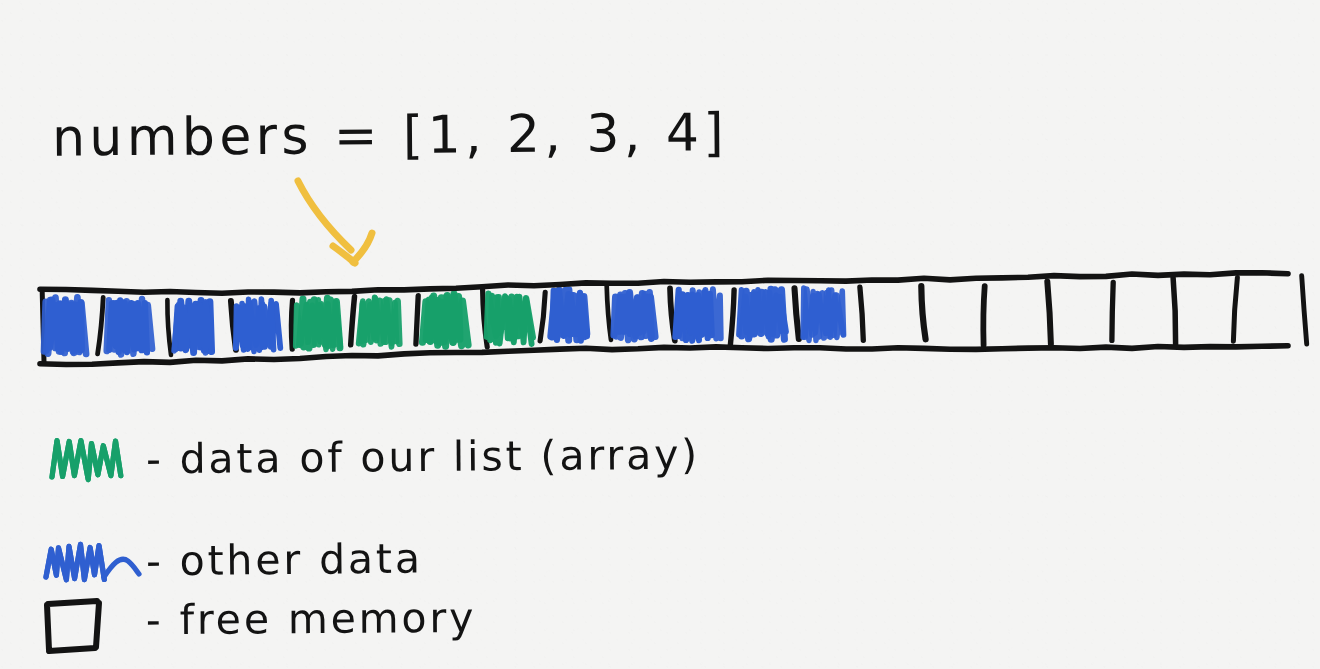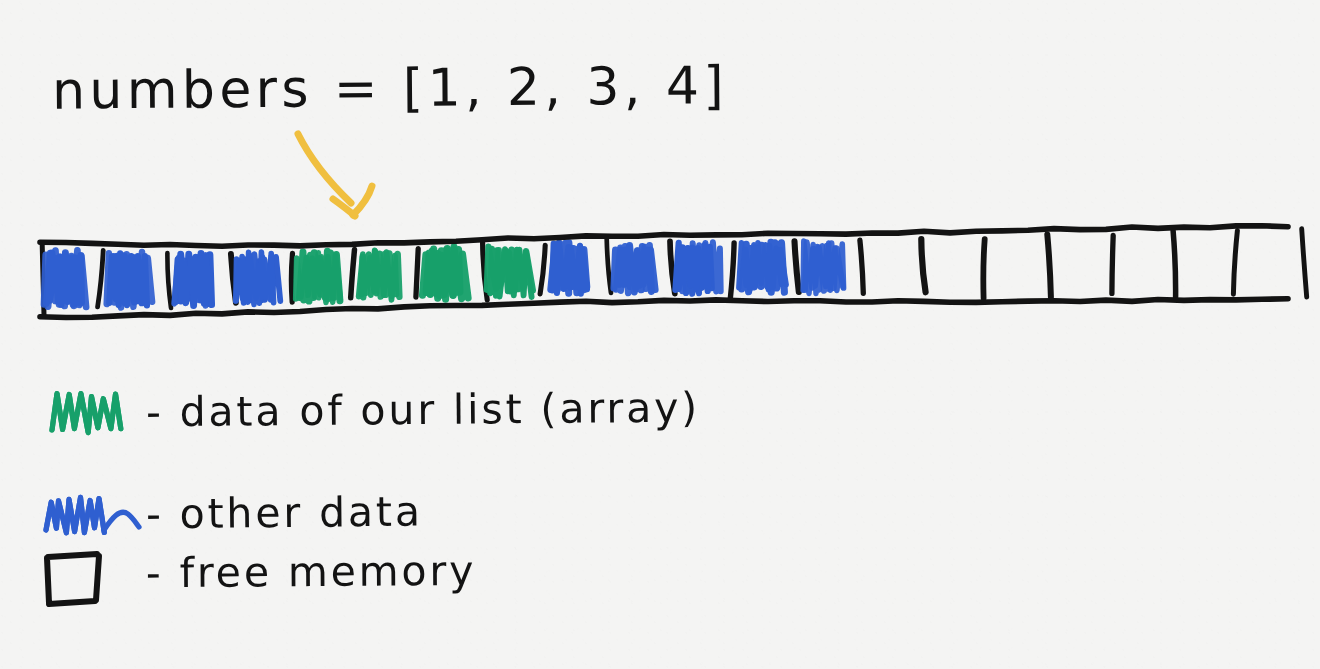--- a/index.html
+++ b/index.html
@@ -24,20 +24,21 @@
       radial-gradient(circle at 12% 22%, rgba(0,0,0,0.016) 0 1px, transparent 1px),
       radial-gradient(circle at 47% 63%, rgba(0,0,0,0.014) 0 1px, transparent 1px),
       radial-gradient(circle at 78% 35%, rgba(0,0,0,0.015) 0 1px, transparent 1px),
       radial-gradient(circle at 31% 81%, rgba(0,0,0,0.012) 0 1px, transparent 1px),
       radial-gradient(circle at 64% 9%, rgba(0,0,0,0.013) 0 1px, transparent 1px);
     background-size: 19px 17px, 23px 21px, 29px 27px, 17px 23px, 31px 19px;
   }
   .canvas {
     position: absolute;
     inset: 0;
+    margin-top: 47px;
   }
   svg.layer {
     position: absolute;
     left: 0;
     top: 0;
     width: 1320px;
     height: 669px;
     overflow: visible;
   }
   .hand-text {

